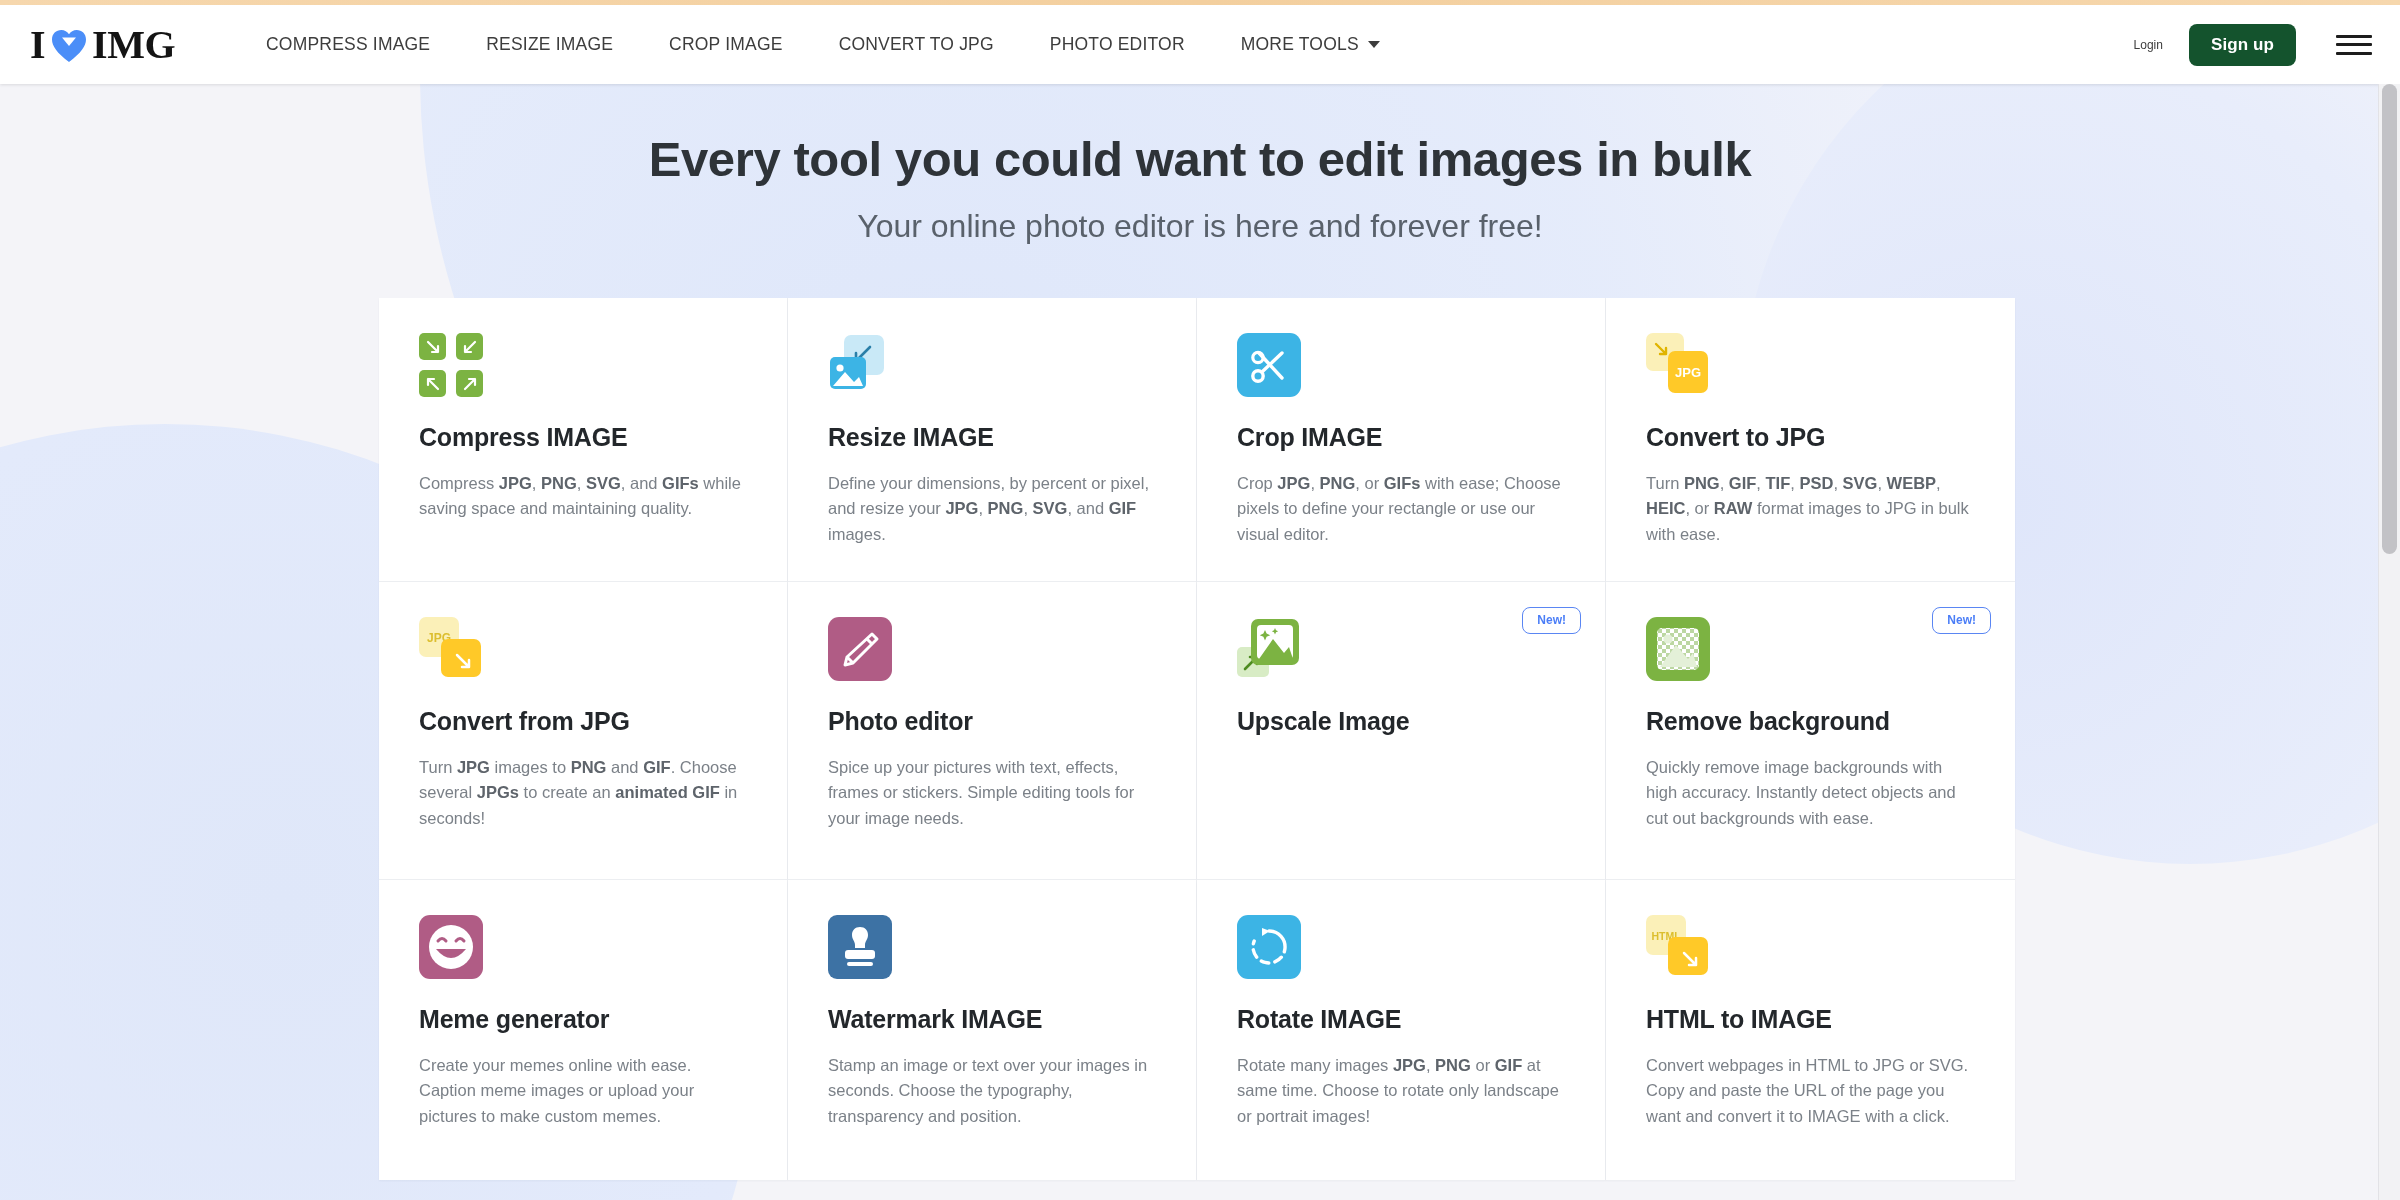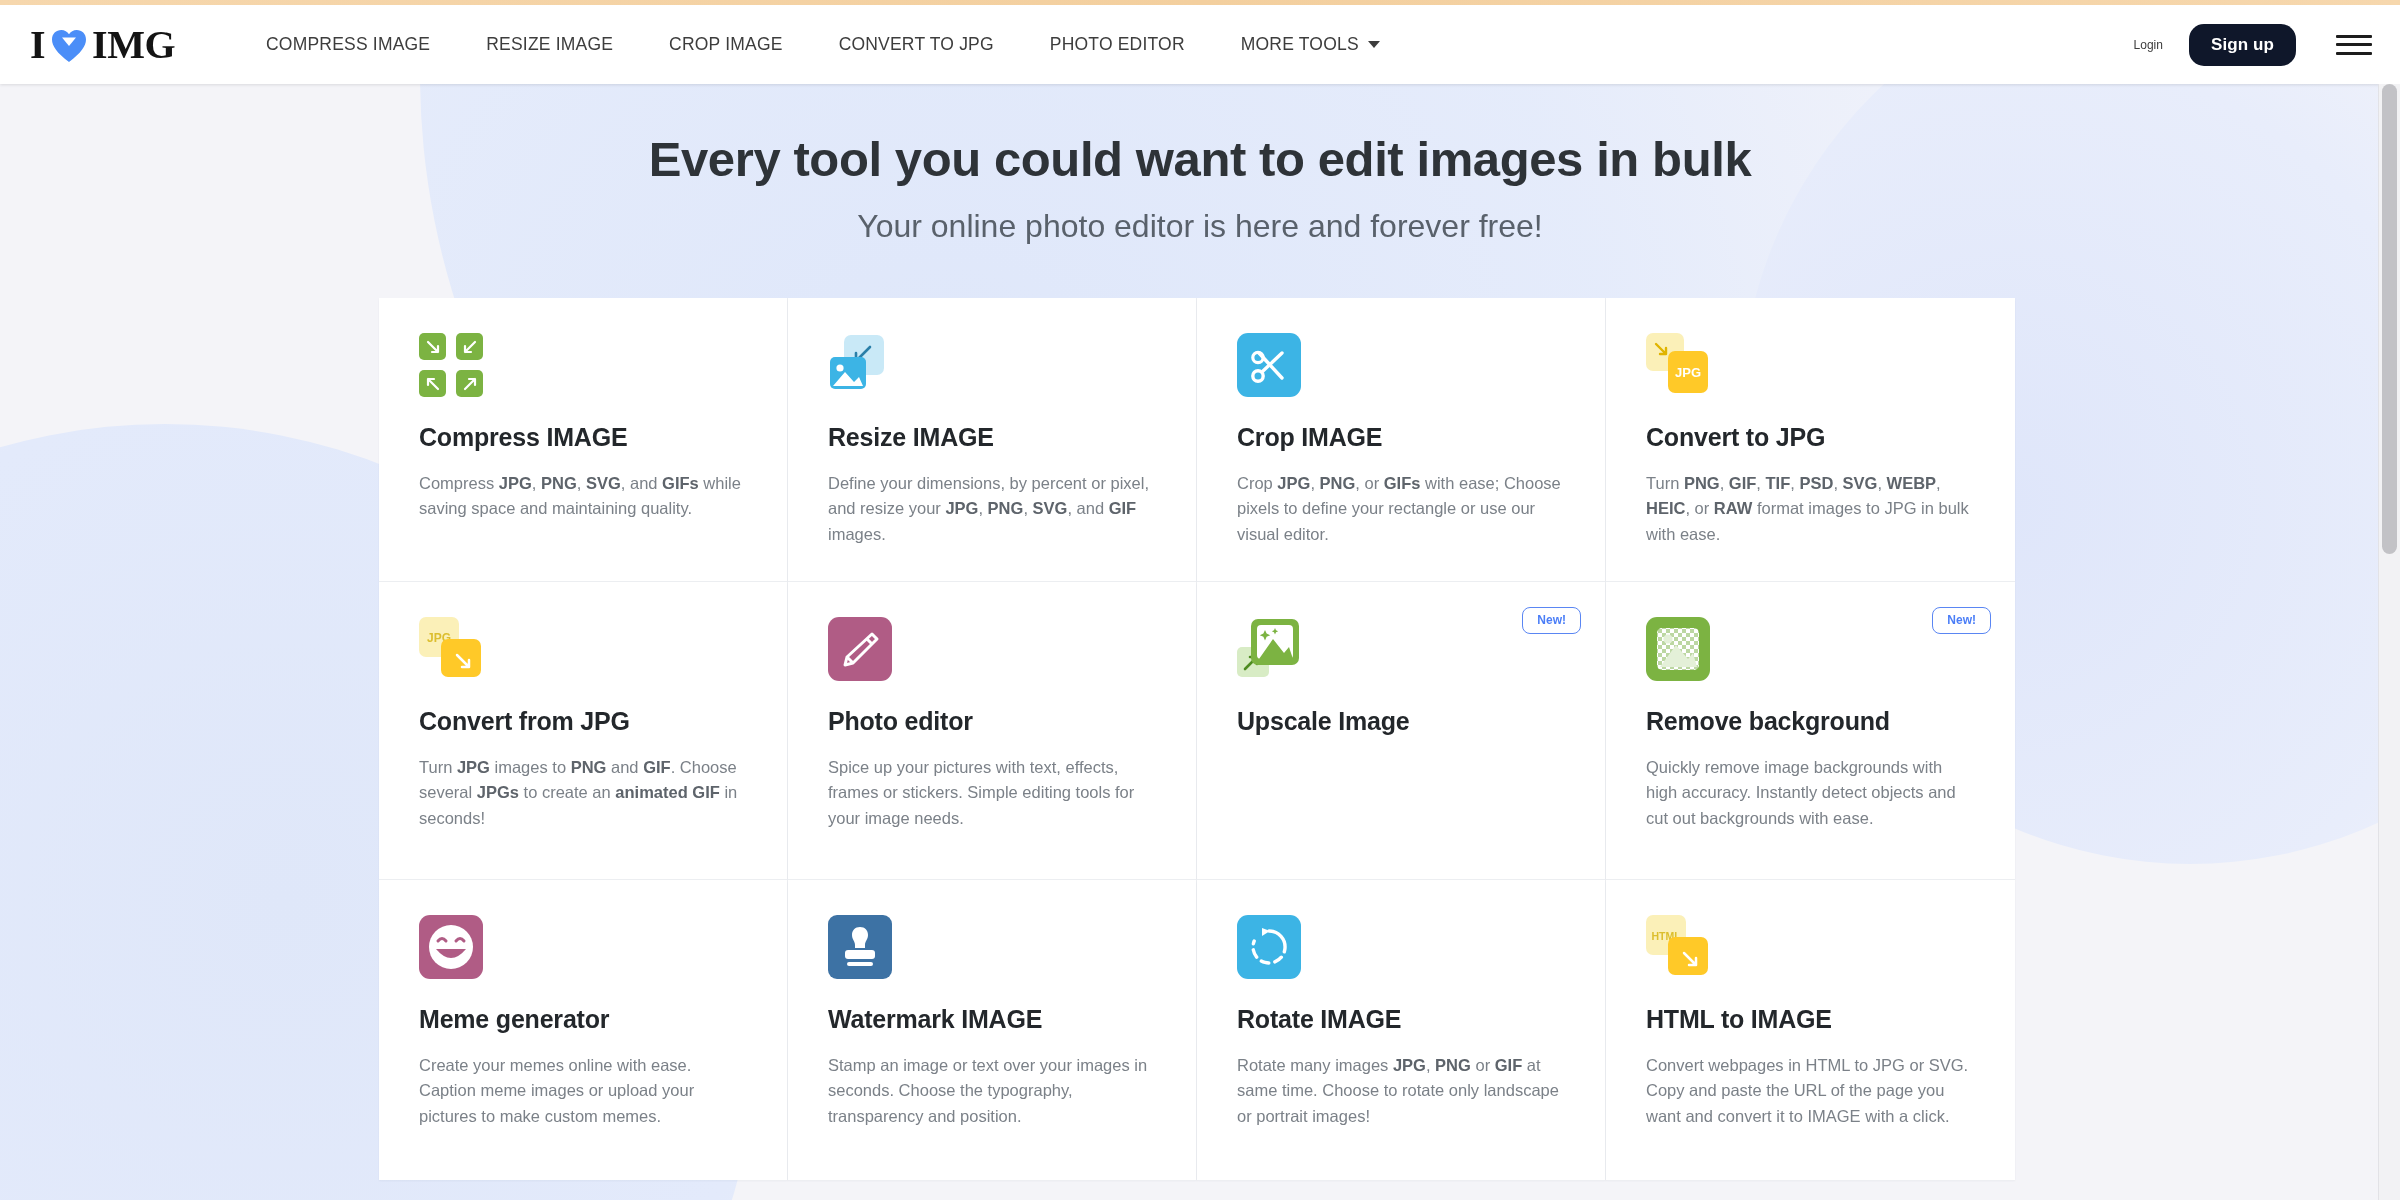--- a/index.html
+++ b/index.html
@@ -129,26 +129,26 @@
     gap: 0;
     margin-right: 28px;
   }
   .login-link {
     font-size: 12px;
     color: #3d3d3d;
     cursor: pointer;
     padding: 8px 14px;
   }
   .signup-btn {
-    background: #0f172a;
+    background: #14532d;
     color: #ffffff;
     font-size: 17px;
     font-weight: bold;
     border: none;
-    border-radius: 15px;
+    border-radius: 8px;
     padding: 11px 22px;
     margin-left: 12px;
     cursor: pointer;
     font-family: "Liberation Sans", sans-serif;
     letter-spacing: .1px;
   }
   .burger {
     margin-left: 40px;
     width: 36px;
     height: 26px;

